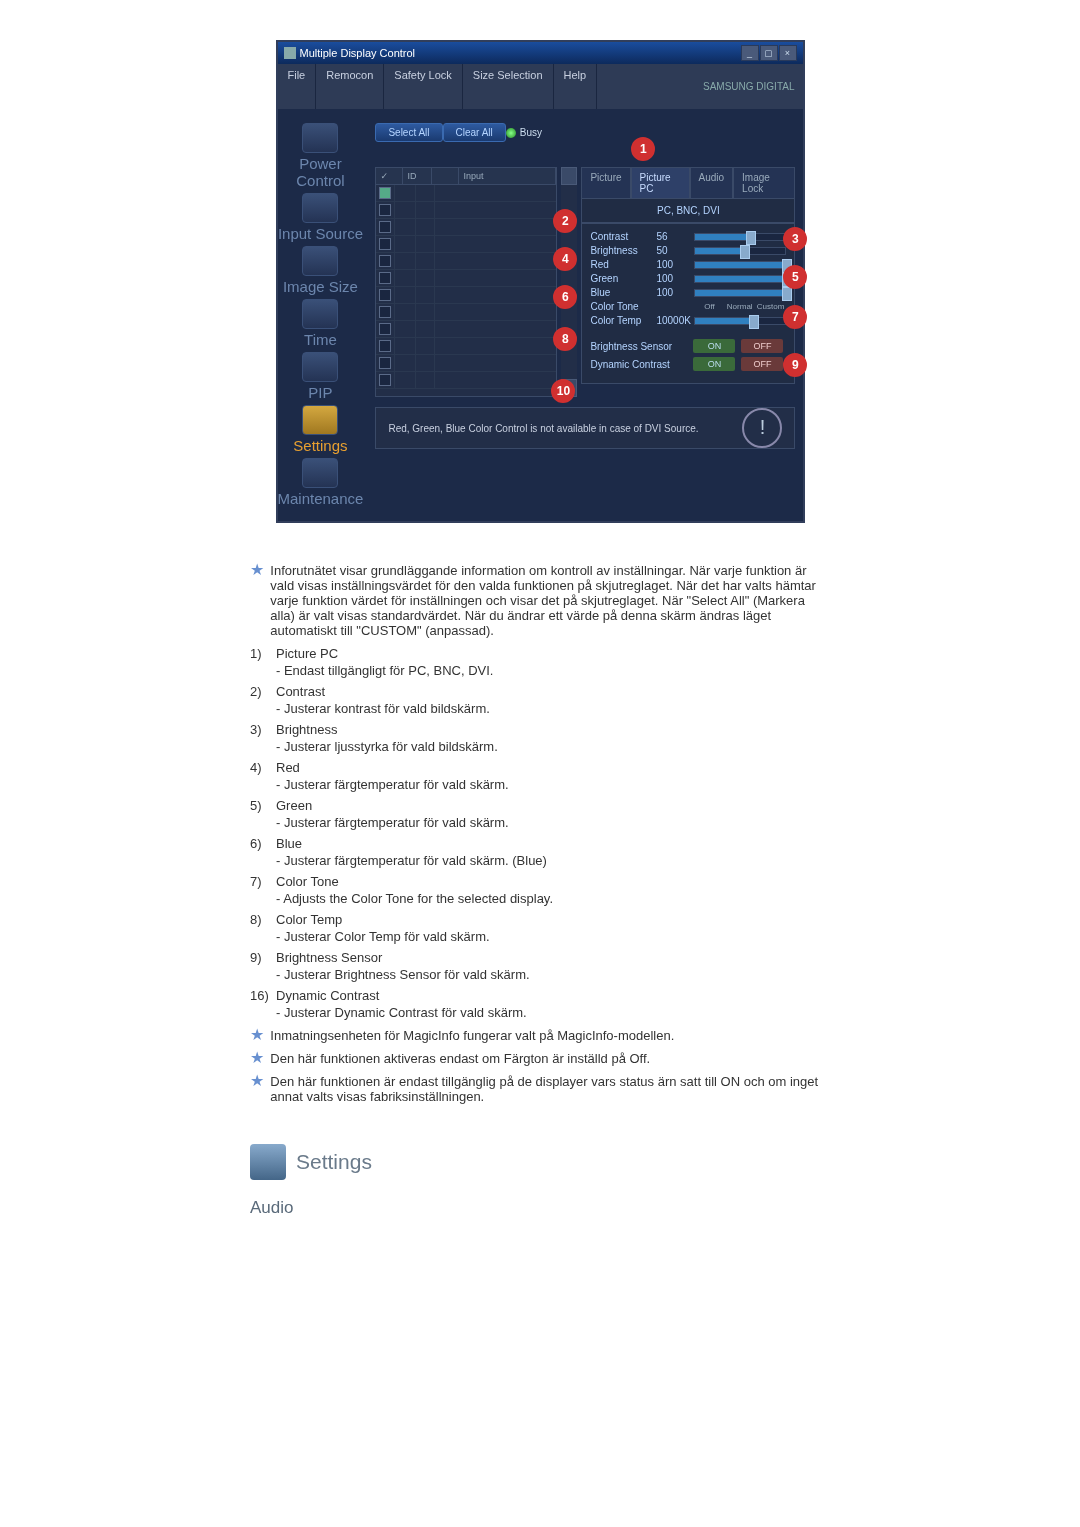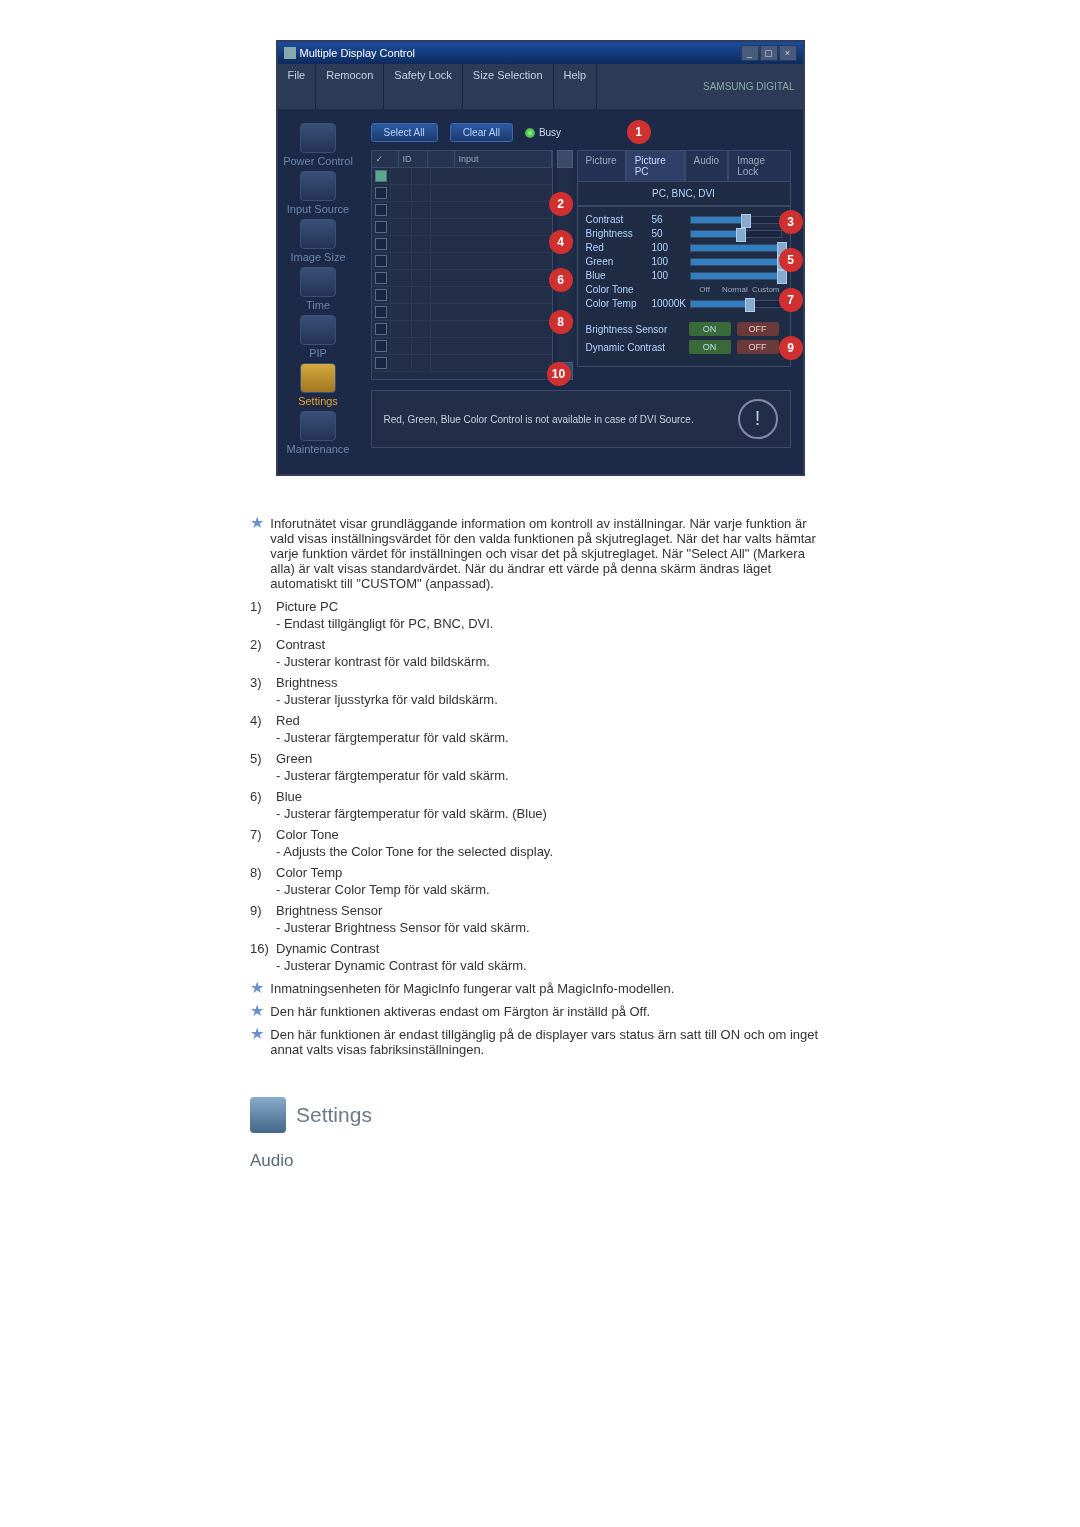--- a/index.html
+++ b/index.html
@@ -9,24 +9,24 @@
 .wincontrols{margin-left:auto;display:flex;gap:1px}
 .wincontrols div{width:16px;height:14px;background:#4a5a7a;border:1px solid #2a3a5a;color:#cde;font-size:9px;text-align:center;line-height:14px}
 .menubar{background:#2e3b56;display:flex;font-size:11px;color:#c8d0e0}
 .menubar div{padding:5px 10px;border-right:1px solid #1a2640}
 .brand{margin-left:auto;padding:17px 8px;color:#8aa;font-size:10px;}
 .workspace{display:flex;background:#1c2a48}
 .sidebar{width:90px;background:#1c2a48;padding:10px 0}
 .sb-item{text-align:center;margin:4px 0}
 .sb-ic{width:34px;height:28px;margin:0 auto 2px;background:linear-gradient(#3a5078,#243354);border:1px solid #3a5078;border-radius:4px}
 .sb-ic.special{background:linear-gradient(#d4a840,#a07820)}
-.sb-lbl{font-size:11px;color:#6c86ad}
+.sb-lbl{font-size:15px;color:#6c86ad}
 .sb-lbl.active{color:#e8a030}
 .main{flex:1;padding:14px 12px}
-.btnrow{display:flex;gap:12px;align-items:center;margin-bottom:8px}
+.btnrow{display:flex;gap:0;align-items:center;margin-bottom:25px}
 .mbtn{background:linear-gradient(#2e5aa0,#1a3a70);color:#b4d4ff;font-size:10px;padding:3px 12px;border:1px solid #3a6ab0;border-radius:3px}
 .busy{display:flex;align-items:center;gap:4px;color:#cde;font-size:10px}
 .led{width:10px;height:10px;border-radius:50%;background:radial-gradient(#8f8,#282)}
 .panels{display:flex;gap:4px;height:230px}
 .grid{width:180px;border:1px solid #3a4a68;background:#222e48}
 .gridhead{display:flex;background:#26344f;font-size:9px;color:#9ab;border-bottom:1px solid #3a4a68}
 .gridhead div{padding:3px 4px;border-right:1px solid #3a4a68}
 .gridbody .row{display:flex;border-bottom:1px solid #2a3850;height:16px}
 .row .c1{width:18px;text-align:center;font-size:9px;border-right:1px solid #2a3850}
 .row .c2{width:20px;border-right:1px solid #2a3850}
@@ -48,21 +48,21 @@
 .slider{flex:1;height:6px;background:#1a2640;position:relative;border:1px solid #3a4a68}
 .slfill{height:100%;background:#3080c0}
 .slthumb{position:absolute;top:-3px;width:8px;height:12px;background:#88aacc;border:1px solid #aaccee}
 .tonebar{flex:1;height:10px;display:flex;font-size:8px}
 .tonebar div{flex:1;text-align:center;color:#9ab;padding:0 2px}
 .togrow{display:flex;align-items:center;margin:4px 0;font-size:10px;color:#b4d4ff}
 .togrow .tn{width:100px}
 .tog{width:38px;text-align:center;padding:2px;margin:0 3px;font-size:9px;border-radius:2px}
 .tog.on{background:#3a6a3a;color:#bde}
 .tog.off{background:#6a3a3a;color:#ecc}
-.status{background:#222e48;border:1px solid #3a4a68;margin:10px 0 12px;padding:8px 12px;font-size:10px;color:#c8d0e0;display:flex;align-items:center}
+.status{background:#222e48;border:1px solid #3a4a68;margin:10px 0 12px;padding:0 12px;font-size:10px;color:#c8d0e0;display:flex;align-items:center}
 .status .bang{margin-left:auto;width:36px;height:36px;border:2px solid #88a;border-radius:50%;text-align:center;line-height:34px;color:#bcd;font-size:20px}
 .callout{position:absolute;width:20px;height:20px;border:2px solid #d03030;border-radius:50%;background:#d03030;color:#fff;font-weight:bold;font-size:12px;text-align:center;line-height:20px}
 .content{max-width:580px;margin:0 auto}
 .note{display:flex;margin:8px 0}
 .star{color:#6890d0;font-size:16px;margin-right:6px;line-height:14px}
 ol.numlist{list-style:none;padding:0;margin:4px 0}
 ol.numlist>li{display:flex;margin:6px 0}
 .num{width:26px}
 .itembody .t{margin-bottom:2px}
 .itembody .d{margin-left:0}

